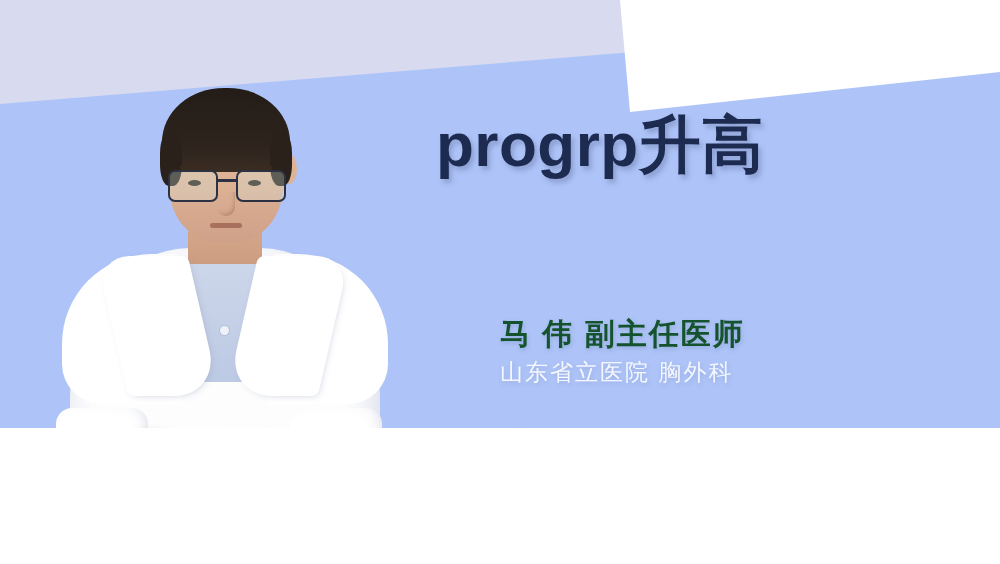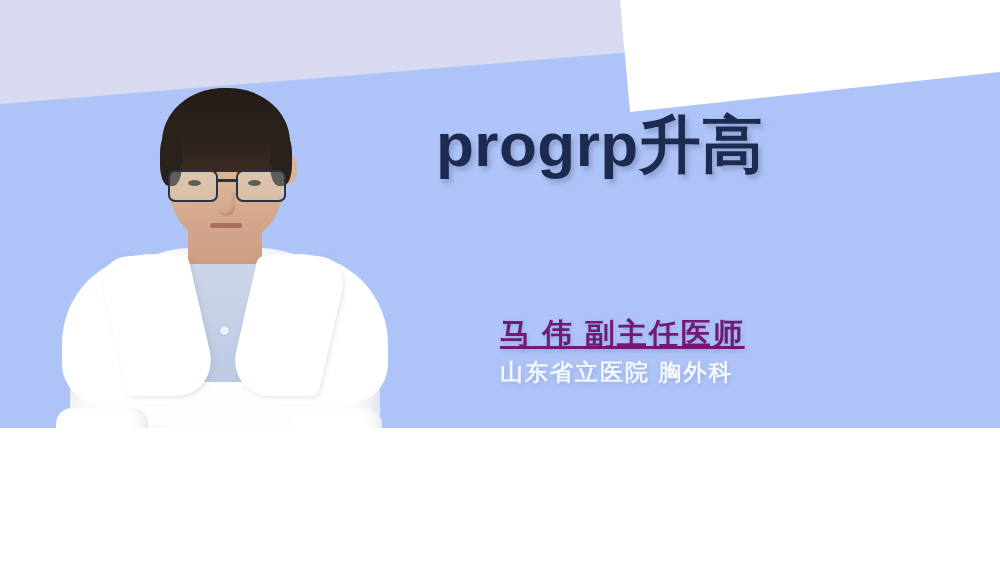--- a/index.html
+++ b/index.html
@@ -291,33 +291,32 @@
     white-space: nowrap;
     text-shadow: 3px 4px 5px rgba(80,95,140,.35);
   }
   .byline-block {
     position: absolute;
     left: 500px;
     top: 314px;
     z-index: 6;
   }
   .byline-name {
-    color: #701a75;
+    color: #14532d;
     font-size: 30px;
     font-weight: 700;
     line-height: 40px;
     letter-spacing: 2px;
     white-space: nowrap;
     text-shadow: 1px 2px 4px rgba(90,105,150,.30);
-    text-decoration: underline;
   }
   .byline-org {
     color: #f4f7ff;
     font-size: 23px;
-    font-weight: 700;
+    font-weight: 400;
     line-height: 36px;
     letter-spacing: 2px;
     white-space: nowrap;
     text-shadow: 1px 2px 4px rgba(90,105,150,.25);
   }
 
   
   .watermark {
     position: absolute;
     left: 28px;

